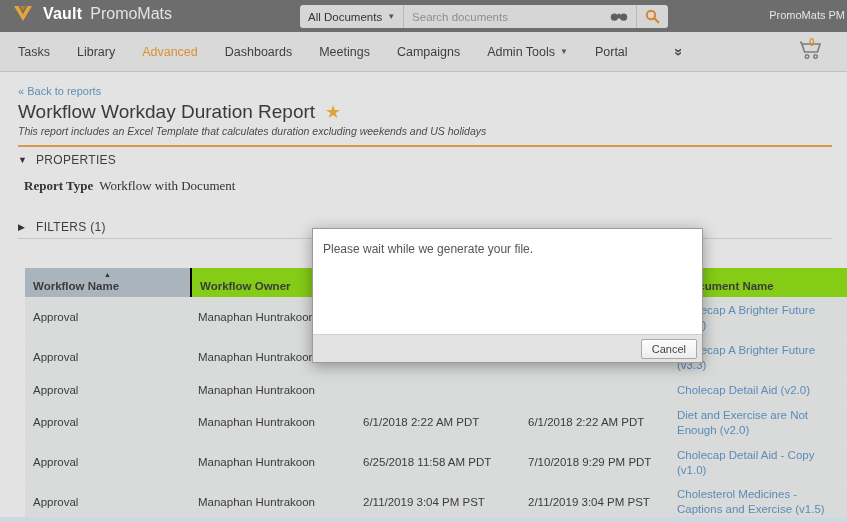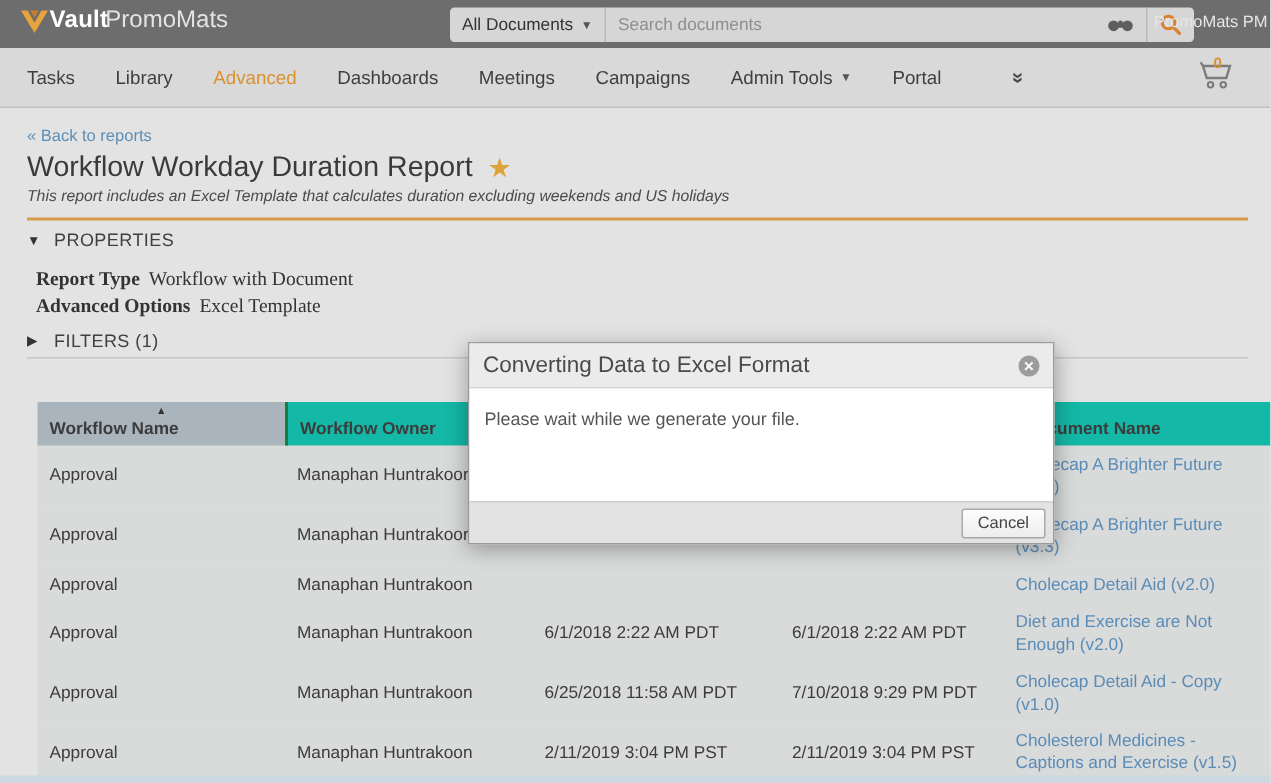--- a/index.html
+++ b/index.html
@@ -2,24 +2,24 @@
 <html><head>
 <meta charset="utf-8">
 <style>
   * { margin:0; padding:0; box-sizing:border-box; }
   html,body { width:847px; height:522px; }
   body { font-family:"Liberation Sans", sans-serif; background:#e3e3e3; }
   #app { position:relative; width:847px; height:522px; overflow:hidden; background:#e3e3e3; }
 
   
   .topbar { position:absolute; top:0; left:0; width:847px; height:32px; background:#6d6d6d; }
-  .brand { position:absolute; left:13px; top:5px; display:flex; align-items:flex-end; gap:0; }
+  .brand { position:absolute; left:13px; top:5px; display:flex; align-items:flex-start; gap:10px; }
   .brand .vault { color:#fff; font-weight:bold; font-size:16px; letter-spacing:.2px; }
   .brand .product { color:#e3e3e3; font-size:16px; margin-left:-2px; font-weight:normal; }
-  .search { position:absolute; left:300px; top:5px; width:496px; height:23px; background:#d6d6d6;
+  .search { position:absolute; left:300px; top:5px; width:368px; height:23px; background:#d6d6d6;
             border-radius:3px; display:flex; align-items:center; overflow:hidden; }
   .scope { display:flex; align-items:center; gap:5px; padding:0 8px; height:100%;
            border-right:1px solid #b9b9b9; font-size:11.5px; color:#333; cursor:pointer; white-space:nowrap; }
   .scope .caret { font-size:8px; color:#555; }
   .search input { flex:1; border:none; outline:none; background:transparent; font-size:11.5px;
                   color:#444; padding:0 8px; font-family:"Liberation Sans", sans-serif; }
   .search input::placeholder { color:#8e8e8e; }
   .binocs { padding:0 8px; display:flex; align-items:center; }
   .searchbtn { width:32px; height:100%; border-left:1px solid #b9b9b9; display:flex;
                align-items:center; justify-content:center; cursor:pointer; }
@@ -50,23 +50,23 @@
   .tri { font-size:9px; color:#333; width:8px; display:inline-block; }
   .props { position:absolute; top:81px; left:18px; }
   .prop-rows { margin:10px 0 0 6px; font-size:13px; color:#333; line-height:1.35;font-family:Liberation Serif, serif; }
   .prop-row .plabel { font-weight:bold; margin-right:6px; }
   .filters { position:absolute; top:148px; left:18px; }
   .section-divider { position:absolute; top:166px; left:18px; width:814px; height:1px; background:#c6c6c6; }
 
   
   .table { position:absolute; top:196px; left:25px; width:822px; font-size:11.5px; color:#3c3c3c; }
   .thead { display:flex; height:29px; }
-  .th { background:#14b8a6; display:flex; flex-direction:column; justify-content:flex-end;
+  .th { background:#84cc16; display:flex; flex-direction:column; justify-content:flex-end;
         padding:0 0 5px 8px; font-weight:bold; font-size:11.5px; color:#3c3c3c; position:relative;
-        border-left:2px solid #15803d; cursor:pointer; }
+        border-left:2px solid #000000; cursor:pointer; }
   .th:first-child { border-left:none; }
   .th.sorted { background:#a9b4bd; }
   .sort-arrow { position:absolute; top:3px; left:50%; transform:translateX(-50%); font-size:7px; color:#333; }
   .tr { display:flex; border-top:1px solid #dadbdb; background:#d9dada; }
   .tr:first-child { border-top:none; }
   .td { padding:4px 6px 4px 8px; min-height:22px; display:flex; align-items:center; }
   .c1 { width:165px; } .c2 { width:165px; } .c3 { width:165px; } .c4 { width:153px; } .c5 { width:174px; }
   .td.c5 { color:#5a8cb8; cursor:pointer; display:block; padding-left:4px; line-height:1.3; padding-top:5px; }
   .bottom-strip { position:absolute; left:0; top:517px; width:847px; height:5px; background:#ccd9e2; }
 
@@ -176,23 +176,20 @@
 
     <div class="props">
       <div class="sect-head">
         <span class="tri">▼</span>
         <span>PROPERTIES</span>
       </div>
       <div class="prop-rows">
         <div class="prop-row">
           <span class="plabel">Report Type</span><span>Workflow with Document</span>
         </div>
-        <div class="prop-row">
-          <span class="plabel">Advanced Options</span><span>Excel Template</span>
-        </div>
       </div>
     </div>
 
     <div class="filters">
       <div class="sect-head">
         <span class="tri">▶</span>
         <span>FILTERS (1)</span>
       </div>
     </div>
     <div class="section-divider"></div>
@@ -266,24 +263,20 @@
         
         
       </div>
 
     </div>
   </div>
 
   <div class="bottom-strip"></div>
 
   <div class="modal">
-    <div class="modal-header">
-      <span class="modal-title">Converting Data to Excel Format</span>
-      <span class="modal-close">✕</span>
-    </div>
     <div class="modal-body">
       <span>Please wait while we generate your file.</span>
     </div>
     <div class="modal-footer">
       <button class="cancel-btn">Cancel</button>
     </div>
   </div>
 
 </div>
 

